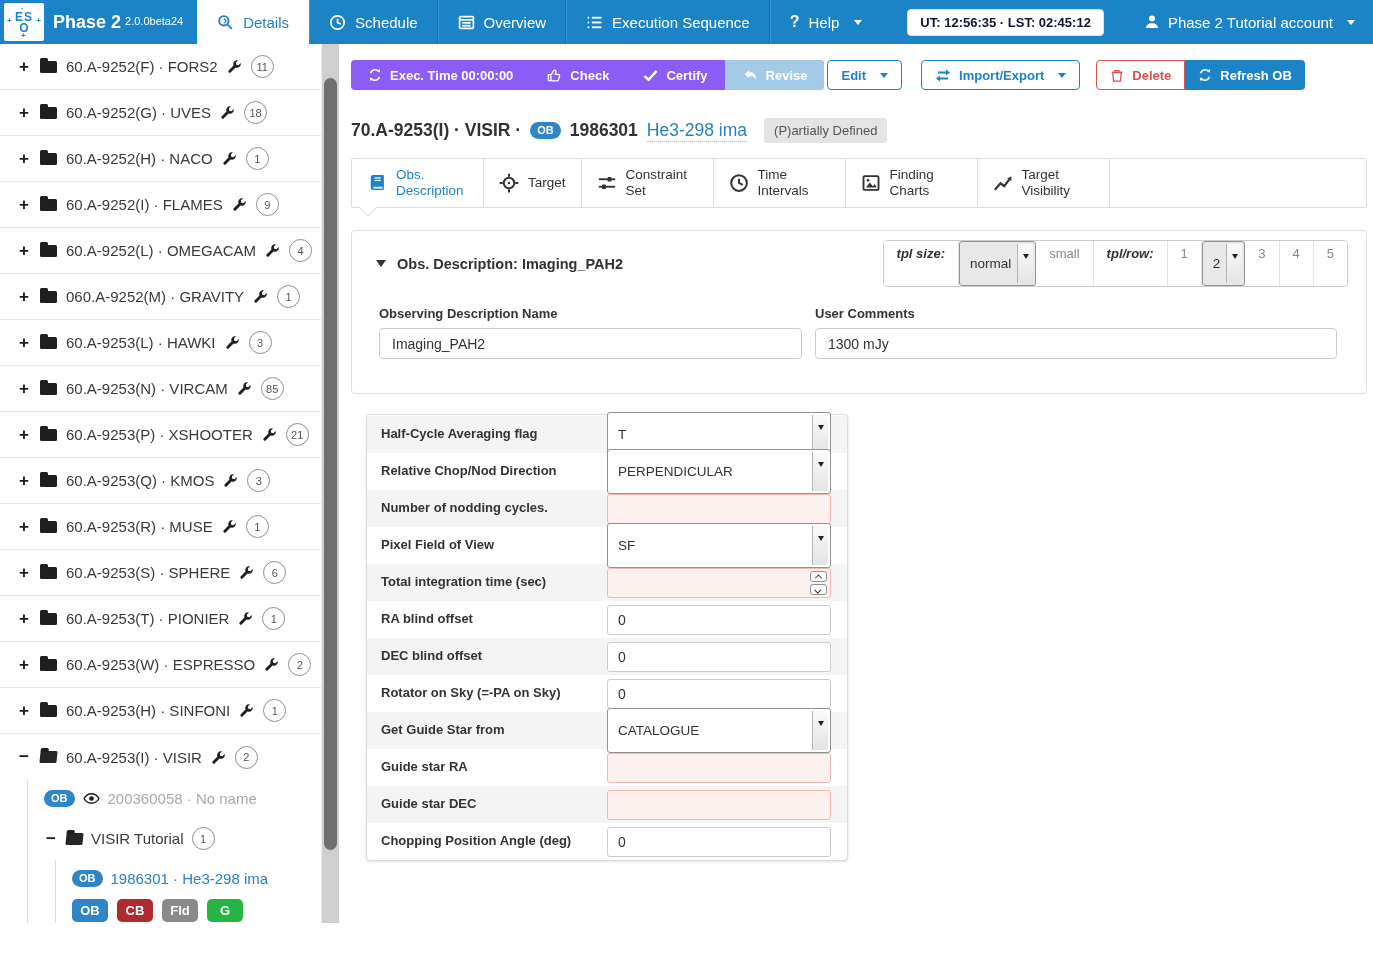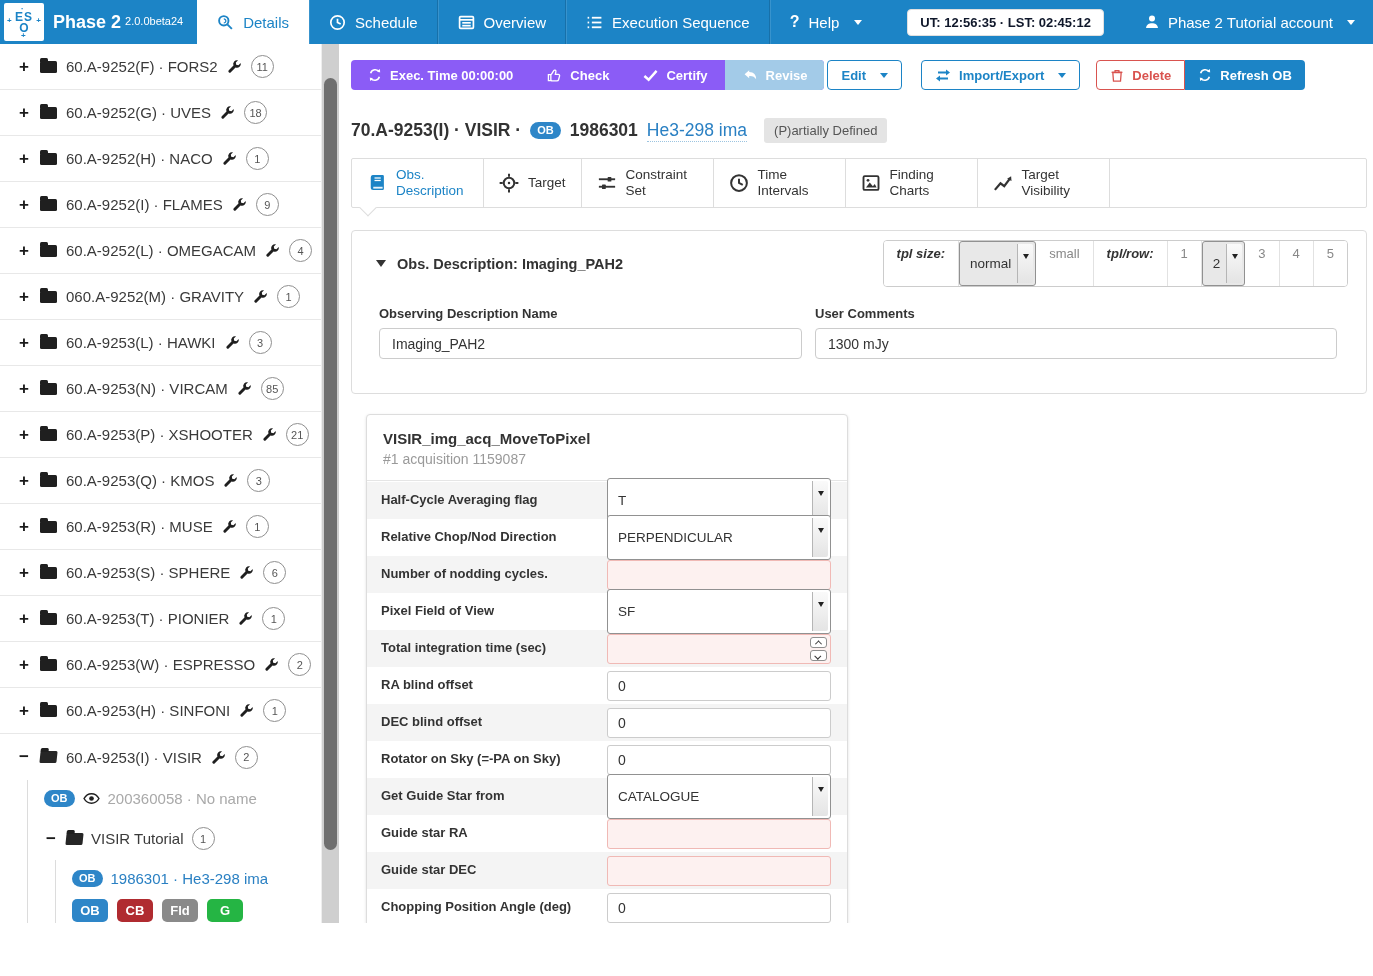--- a/index.html
+++ b/index.html
@@ -549,24 +549,20 @@
               <input type="text" value="Imaging_PAH2" style="">
             </div>
             <div class="field-col fc-right">
               <label>User Comments</label>
               <input type="text" value="1300 mJy" style="">
             </div>
           </div>
         </div>
 
         <div class="tpl-card">
-          <div class="tpl-head">
-            <div class="tpl-title">VISIR_img_acq_MoveToPixel</div>
-            <div class="tpl-sub">#1 acquisition 1159087</div>
-          </div>
           <div class="tpl-form">
 
               <div class="frow striped">
                 <div class="flabel">Half-Cycle Averaging flag</div>
                 <div class="fctrl">
                   <div class="sel">
                     <span>T</span>
                   </div>
 
                 </div>

